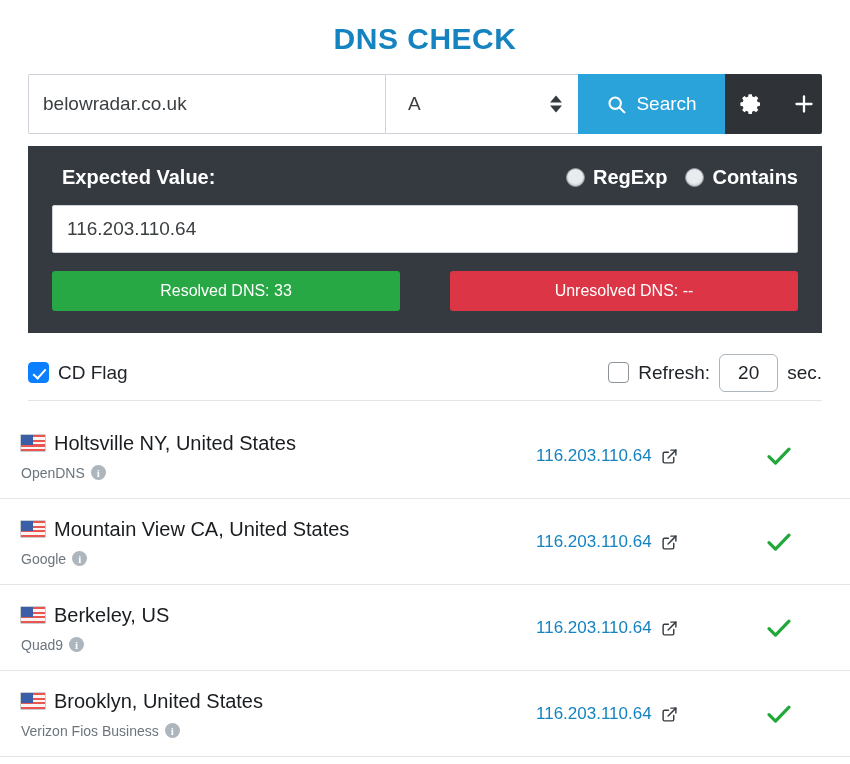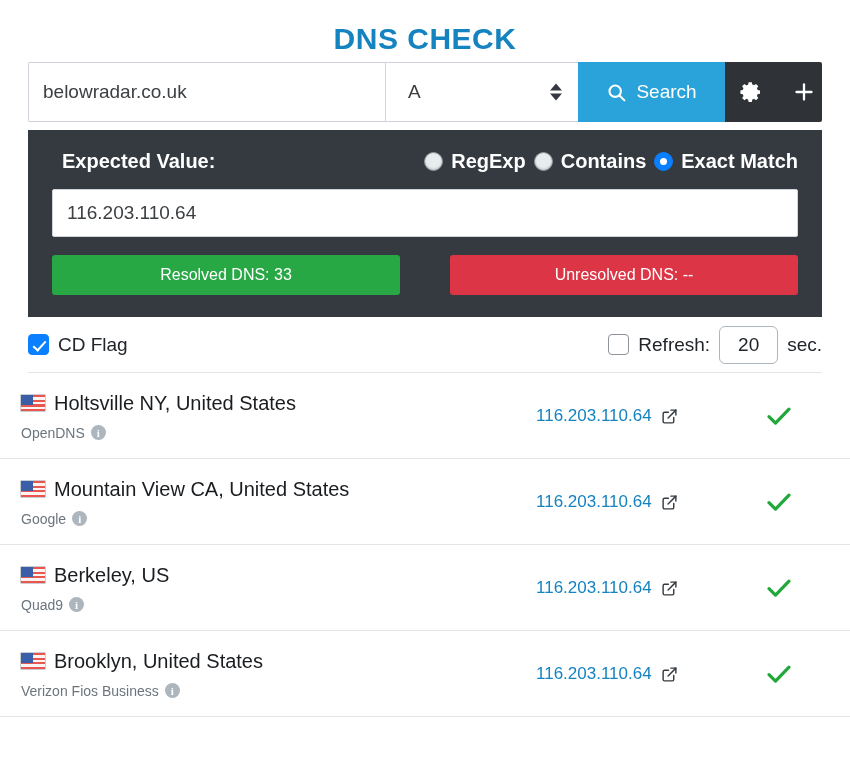--- a/index.html
+++ b/index.html
@@ -29,21 +29,21 @@
     font-size: 30px;
     font-weight: bold;
     letter-spacing: 0.5px;
     line-height: 1;
     margin-top: 16px;
   }
 
   
   .search-row {
     display: flex;
-    margin: 0 28px;
+    margin: 12px 28px;
     height: 60px;
     align-items: stretch;
     border-radius: 2px;
     overflow: hidden;
   }
   .domain-input {
     flex: 0 0 357px;
     border: 1px solid #ced4da;
     border-right: none;
     background: #fff;
@@ -124,21 +124,21 @@
   }
   .panel-label {
     color: #ffffff;
     font-size: 20px;
     font-weight: bold;
     margin-left: 10px;
   }
   .radio-group {
     display: flex;
     align-items: center;
-    gap: 8px;
+    gap: 18px;
   }
   .radio-opt {
     display: flex;
     align-items: center;
     gap: 8px;
     cursor: pointer;
   }
   .radio-dot {
     width: 19px; height: 19px;
     border-radius: 50%;
@@ -197,21 +197,21 @@
     justify-content: center;
     cursor: pointer;
     font-family: "Liberation Sans", sans-serif;
   }
   .status-btn.resolved { background: #28a745; }
   .status-btn.unresolved { background: #dc3545; }
 
   
   .options-row {
     height: 56px;
-    margin: 0 28px;
+    margin: 12px 28px;
     display: flex;
     align-items: center;
     justify-content: space-between;
     border-bottom: 1px solid #e3e6e8;
   }
   .cd-flag {
     display: flex;
     align-items: center;
     gap: 9px;
     cursor: pointer;
@@ -395,24 +395,20 @@
 
       <div class="radio-group">
         <div class="radio-opt">
           <span class="radio-dot"></span>
           <span class="radio-label">RegExp</span>
         </div>
         <div class="radio-opt">
           <span class="radio-dot"></span>
           <span class="radio-label">Contains</span>
         </div>
-        <div class="radio-opt selected">
-          <span class="radio-dot"></span>
-          <span class="radio-label">Exact Match</span>
-        </div>
       </div>
     </div>
 
     <input class="expected-input" type="text" value="116.203.110.64" style="">
 
     <div class="status-row">
       <button class="status-btn resolved">Resolved DNS: 33</button>
       <button class="status-btn unresolved">Unresolved DNS: --</button>
     </div>
   </div>

